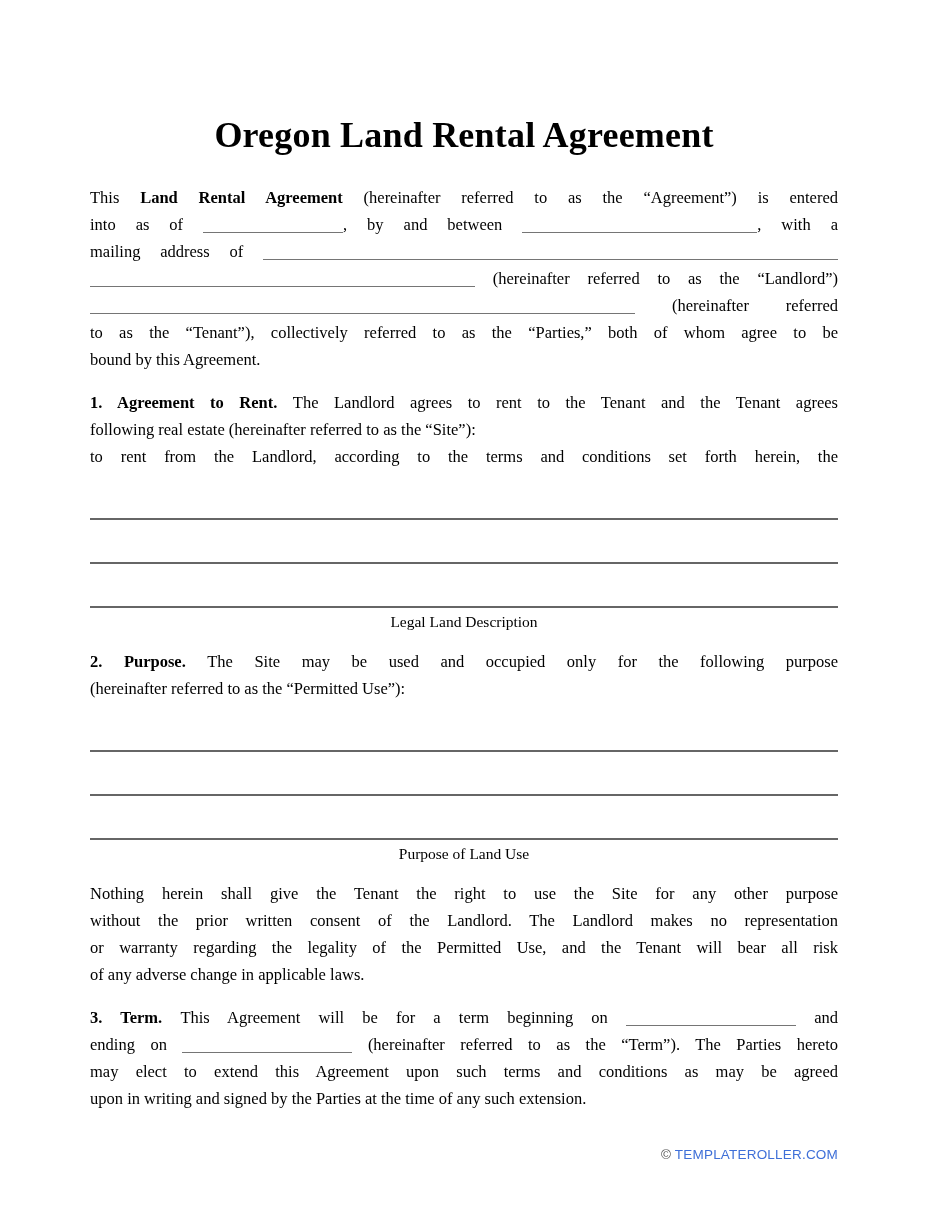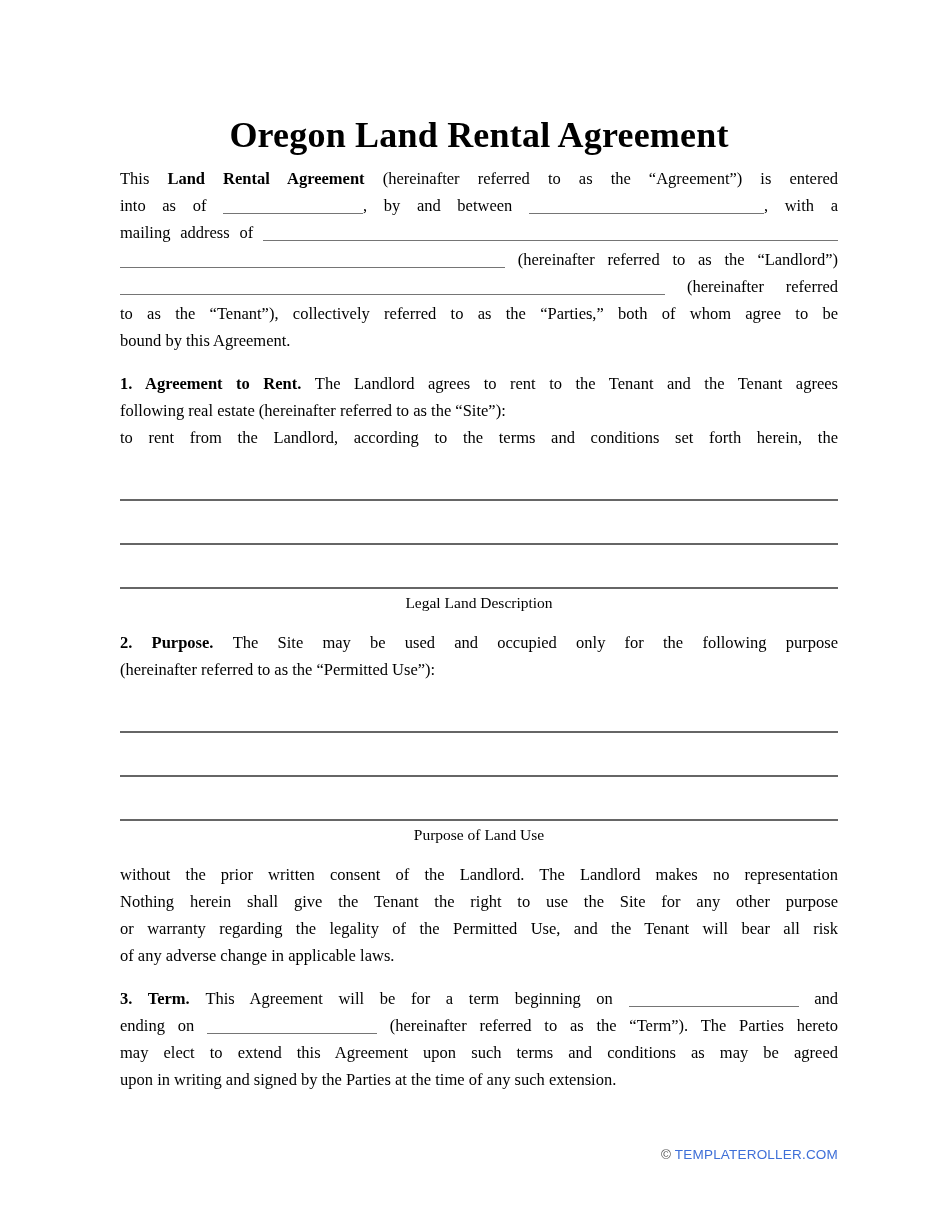--- a/index.html
+++ b/index.html
@@ -12,34 +12,34 @@
     height: 1230px;
     font-family: "Liberation Serif", serif;
     color: #000000;
     overflow: hidden;
   }
   .page {
     position: relative;
     width: 950px;
     height: 1230px;
     box-sizing: border-box;
-    padding: 112px 112px 0 120px;
+    padding: 112px 112px 0 90px;
     background: #ffffff;
   }
   .doc-title {
     margin: 0;
     font-size: 36px;
     line-height: 46px;
     font-weight: bold;
     text-align: center;
     letter-spacing: 0.2px;
   }
   .para {
     font-size: 16.5px;
-    margin-top: 7px;
+    margin-top: 26px;
   }
   .para-tight { margin-top: 16px; }
   .tline {
     line-height: 27px;
     text-align: justify;
     text-align-last: justify;
   }
   .tline.last {
     text-align-last: left;
   }
@@ -109,22 +109,22 @@
     </div>
 
   <div class="rules">
       <div class="rule-row"></div>
       <div class="rule-row"></div>
       <div class="rule-row"></div>
     </div>
   <div class="caption">Purpose of Land Use</div>
 
   <div class="para para-tight">
+      <div class="tline"><span>Nothing herein shall give the Tenant the right to use the Site for any other purpose</span></div>
       <div class="tline"><span>without the prior written consent of the Landlord. The Landlord makes no representation</span></div>
-      <div class="tline"><span>Nothing herein shall give the Tenant the right to use the Site for any other purpose</span></div>
       <div class="tline"><span>or warranty regarding the legality of the Permitted Use, and the Tenant will bear all risk</span></div>
       <div class="tline last"><span>of any adverse change in applicable laws.</span></div>
     </div>
 
   <div class="para para-tight">
       <div class="tline"><span class="bold">3. Term. </span><span>This Agreement will be for a term beginning on </span><span class="blank" style="width: 170px;"></span><span> and</span></div>
       <div class="tline"><span>ending on </span><span class="blank" style="width: 170px;"></span><span> (hereinafter referred to as the “Term”). The Parties hereto</span></div>
       <div class="tline"><span>may elect to extend this Agreement upon such terms and conditions as may be agreed</span></div>
       <div class="tline last"><span>upon in writing and signed by the Parties at the time of any such extension.</span></div>
     </div>

